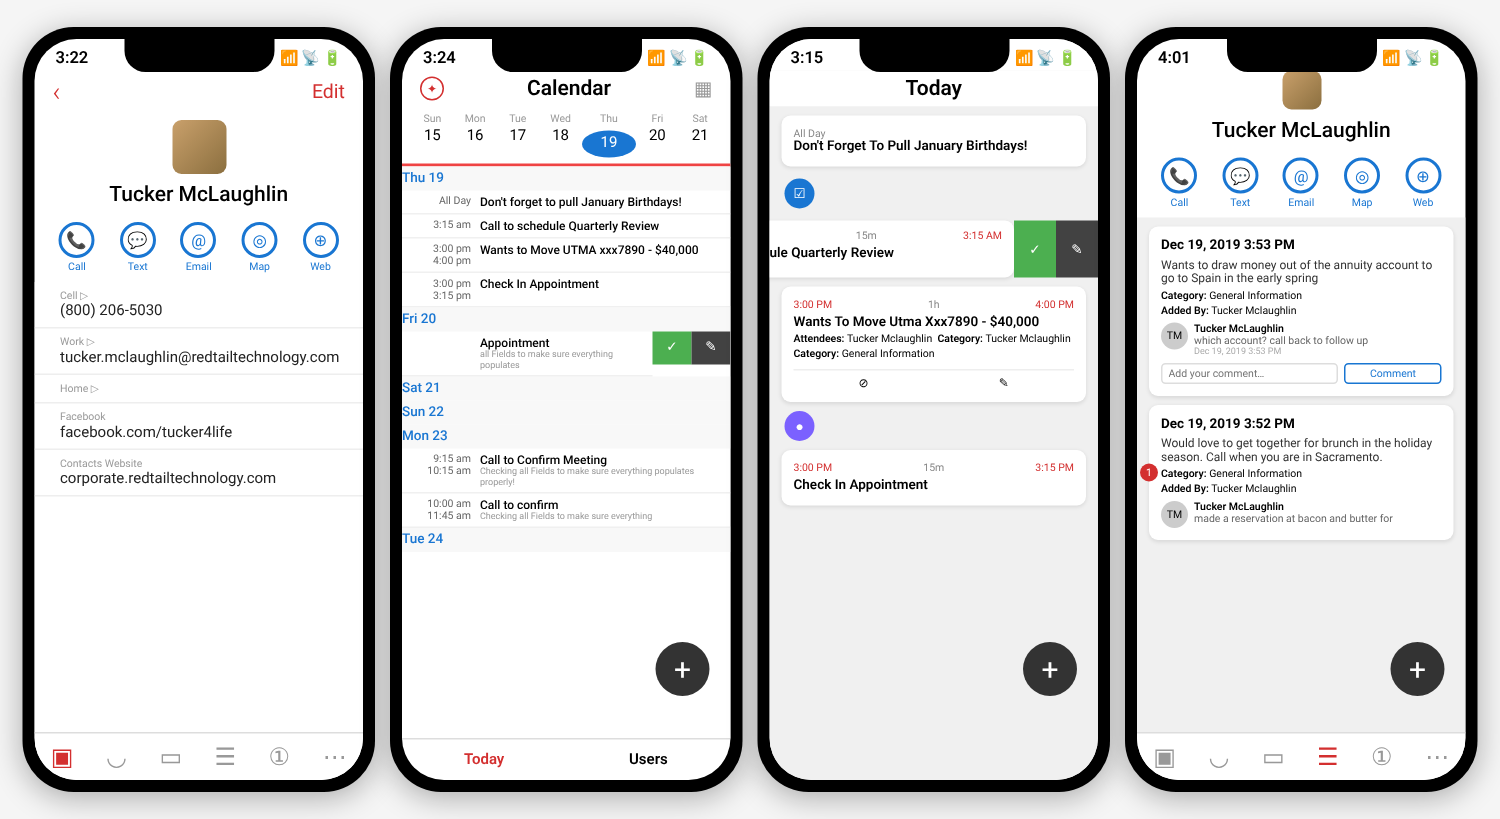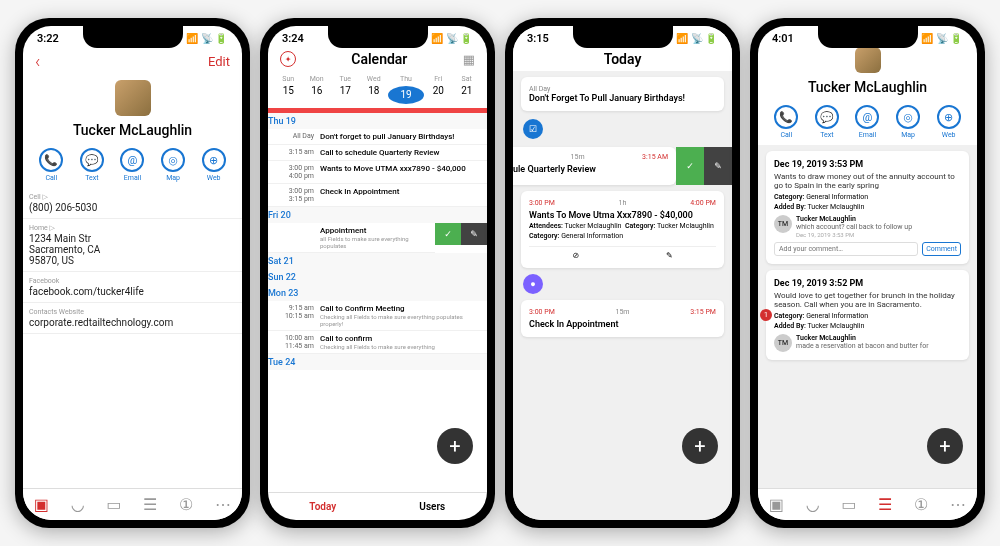--- a/index.html
+++ b/index.html
@@ -16,27 +16,27 @@
 .htitle{font-weight:600;font-size:14px}
 .contact-head{text-align:center;padding:4px 0}
 .avatar{width:36px;height:36px;border-radius:6px;background:linear-gradient(135deg,#c9a06b,#8b6f3f);display:inline-block}
 .avatar-sm{width:26px;height:26px}
 .cname{font-weight:500;font-size:14px;margin-top:2px}
 .action-row{display:flex;justify-content:space-around;padding:6px 8px}
 .abtn{display:flex;flex-direction:column;align-items:center;gap:2px}
 .abtn-circ{width:24px;height:24px;border-radius:50%;background:#fff;border:2px solid #1976d2;display:flex;align-items:center;justify-content:center;color:#1976d2;font-size:11px}
 .abtn-lbl{font-size:7px;color:#1976d2}
 .content{flex:1;overflow:hidden;background:#fff;font-size:9px}
-.field{padding:5px 6px;border-bottom:1px solid #eee}
+.field{padding:5px 17px;border-bottom:1px solid #eee}
 .flbl{font-size:7px;color:#999;display:flex;align-items:center;gap:3px}
 .fval{font-size:10px;color:#222;margin-top:1px}
 .tabbar{display:flex;justify-content:space-around;padding:6px 0;border-top:1px solid #ddd;background:#fff}
 .tabi{font-size:16px;color:#999}
 .tabi.act{color:#d32f2f}
-.cal-week{display:flex;justify-content:space-around;padding:4px 6px;border-bottom:5px solid #ef4444}
+.cal-week{display:flex;justify-content:space-around;padding:4px 6px;border-bottom:2px solid #ef4444}
 .cal-day{text-align:center;flex:1}
 .cal-dn{font-size:7px;color:#999}
 .cal-num{font-size:10px;margin-top:2px}
 .cal-num.today{background:#1976d2;color:#fff;border-radius:50%;width:36px;height:18px;display:inline-flex;align-items:center;justify-content:center}
 .sect-hdr{padding:3px 0;color:#1976d2;font-size:9px;font-weight:500;background:#f8f8f8}
 .evt{display:flex;padding:3px 8px;border-bottom:1px solid #f0f0f0;gap:6px}
 .evt-time{width:38px;font-size:7px;color:#666;text-align:right}
 .evt-body{flex:1}
 .evt-title{font-size:8px;font-weight:500}
 .evt-sub{font-size:6px;color:#999}
@@ -64,21 +64,21 @@
 .note-date{font-weight:700;font-size:9px}
 .note-body{margin:3px 0;font-size:8px;color:#333}
 .comment{display:flex;gap:4px;margin-top:4px;align-items:flex-start}
 .cav{width:18px;height:18px;border-radius:50%;background:#ccc;font-size:7px;display:flex;align-items:center;justify-content:center;flex-shrink:0}
 .ctxt{flex:1}
 .cname-sm{font-weight:600;font-size:7px}
 .cbody{font-size:7px;color:#666}
 .cdate{font-size:6px;color:#aaa}
 .cinput{display:flex;gap:4px;margin-top:4px;align-items:center}
 .cinput input{flex:1;border:1px solid #ddd;border-radius:3px;padding:2px 4px;font-size:7px}
-.cbtn{border:1px solid #1976d2;color:#1976d2;padding:2px 3px;border-radius:3px;font-size:7px;background:#fff}
+.cbtn{border:1px solid #1976d2;color:#1976d2;padding:2px 16px;border-radius:3px;font-size:7px;background:#fff}
 .badge-red{position:absolute;left:2px;width:12px;height:12px;border-radius:50%;background:#d32f2f;color:#fff;font-size:7px;display:flex;align-items:center;justify-content:center}
 .logo-circ{width:16px;height:16px;border-radius:50%;border:1.5px solid #d32f2f;display:inline-flex;align-items:center;justify-content:center;color:#d32f2f;font-size:8px}
 </style>
 </head>
 <body>
 
 <div class="phone">
 <div class="screen">
   <div class="status-bar">
     <span>3:22</span>
@@ -118,22 +118,25 @@
           <div class="abtn-circ">⊕</div>
           <div class="abtn-lbl">Web</div>
         </div>
       </div>
   <div class="content" id="p1-fields">
         <div class="field">
           <div class="flbl">Cell  ▷</div>
           <div class="fval">(800) 206-5030</div>
         </div>
         <div class="field">
+          <div class="flbl">Work  ▷</div>
+          <div class="fval">tucker.mclaughlin@redtailtechnology.com</div>
+        </div>
+        <div class="field">
           <div class="flbl">Home  ▷</div>
-          <div class="fval">1234 Main Str<br>Sacramento, CA<br>95870, US</div>
         </div>
         <div class="field">
           <div class="flbl">Facebook</div>
           <div class="fval">facebook.com/tucker4life</div>
         </div>
         <div class="field">
           <div class="flbl">Contacts Website</div>
           <div class="fval">corporate.redtailtechnology.com</div>
         </div>
       </div>

